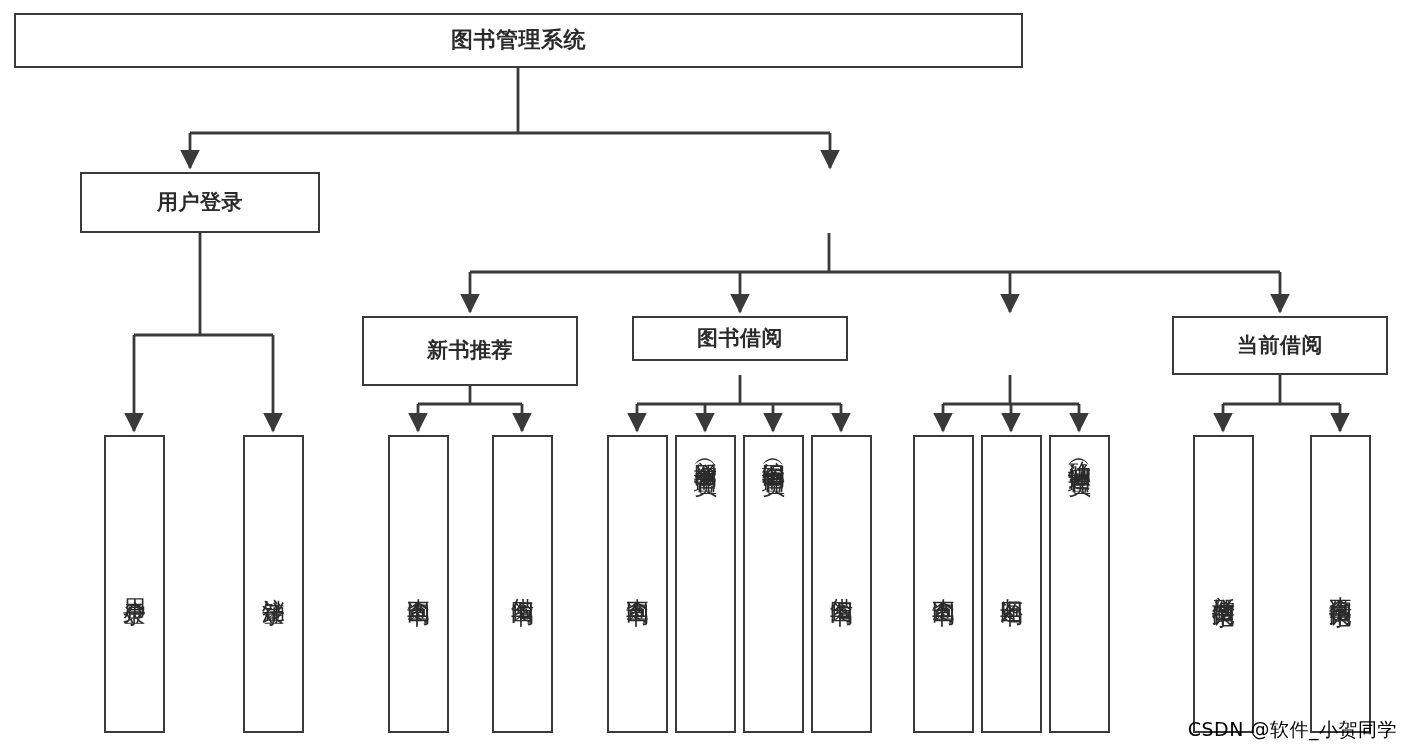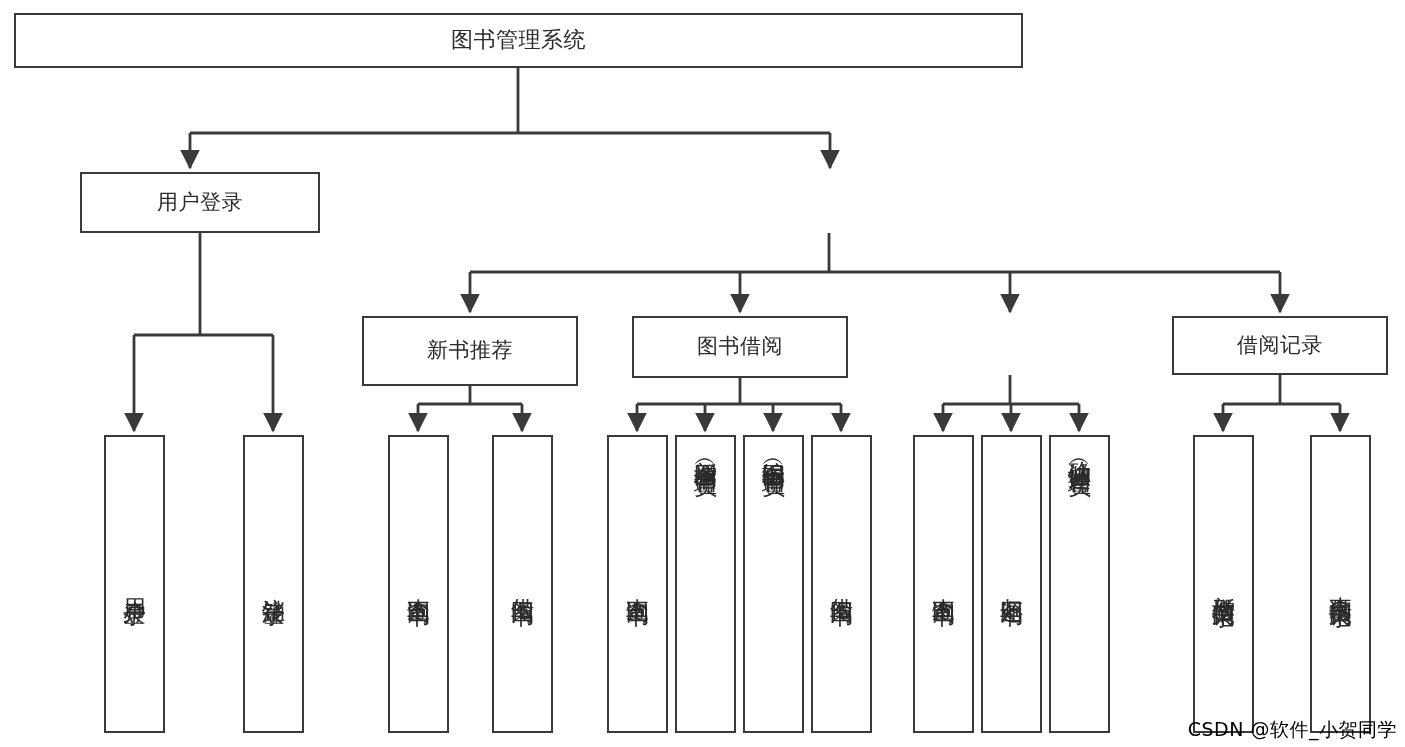--- a/index.html
+++ b/index.html
@@ -39,20 +39,21 @@
     display: block;
     text-align: center;
     line-height: 1.12;
     letter-spacing: 0.5px;
     color: #2b2b2b;
   }
   
   .node.horiz .node-label {
     font-size: 21px;
     white-space: nowrap;
+    font-weight: bold;
   }
   .node.root .node-label {
     font-size: 22px;
   }
   
   .node.vert {
     align-items: flex-start;
     padding-top: 6px;
   }
   .node.vert .node-label {
@@ -142,25 +143,25 @@
     <span class="node-label">图书管理系统</span>
   </div>
 
   <div class="node horiz" style="left:80px; top:172px; width:240px; height:61px;">
     <span class="node-label">用户登录</span>
   </div>
 
   <div class="node horiz" style="left:362px; top:316px; width:216px; height:70px;">
     <span class="node-label">新书推荐</span>
   </div>
-  <div class="node horiz" style="left:632px; top:316px; width:216px; height:62px;">
+  <div class="node horiz" style="left:632px; top:316px; width:216px; height:45px;">
     <span class="node-label">图书借阅</span>
   </div>
   <div class="node horiz" style="left:1172px; top:316px; width:216px; height:59px;">
-    <span class="node-label">借阅记录</span>
+    <span class="node-label">当前借阅</span>
   </div>
 
   <div class="node vert centered" style="left:104px; top:435px; width:61px; height:298px;">
     <span class="node-label">用户登录</span>
   </div>
   <div class="node vert centered" style="left:243px; top:435px; width:61px; height:298px;">
     <span class="node-label">注销登录</span>
   </div>
 
   <div class="node vert centered" style="left:388px; top:435px; width:61px; height:298px;">

